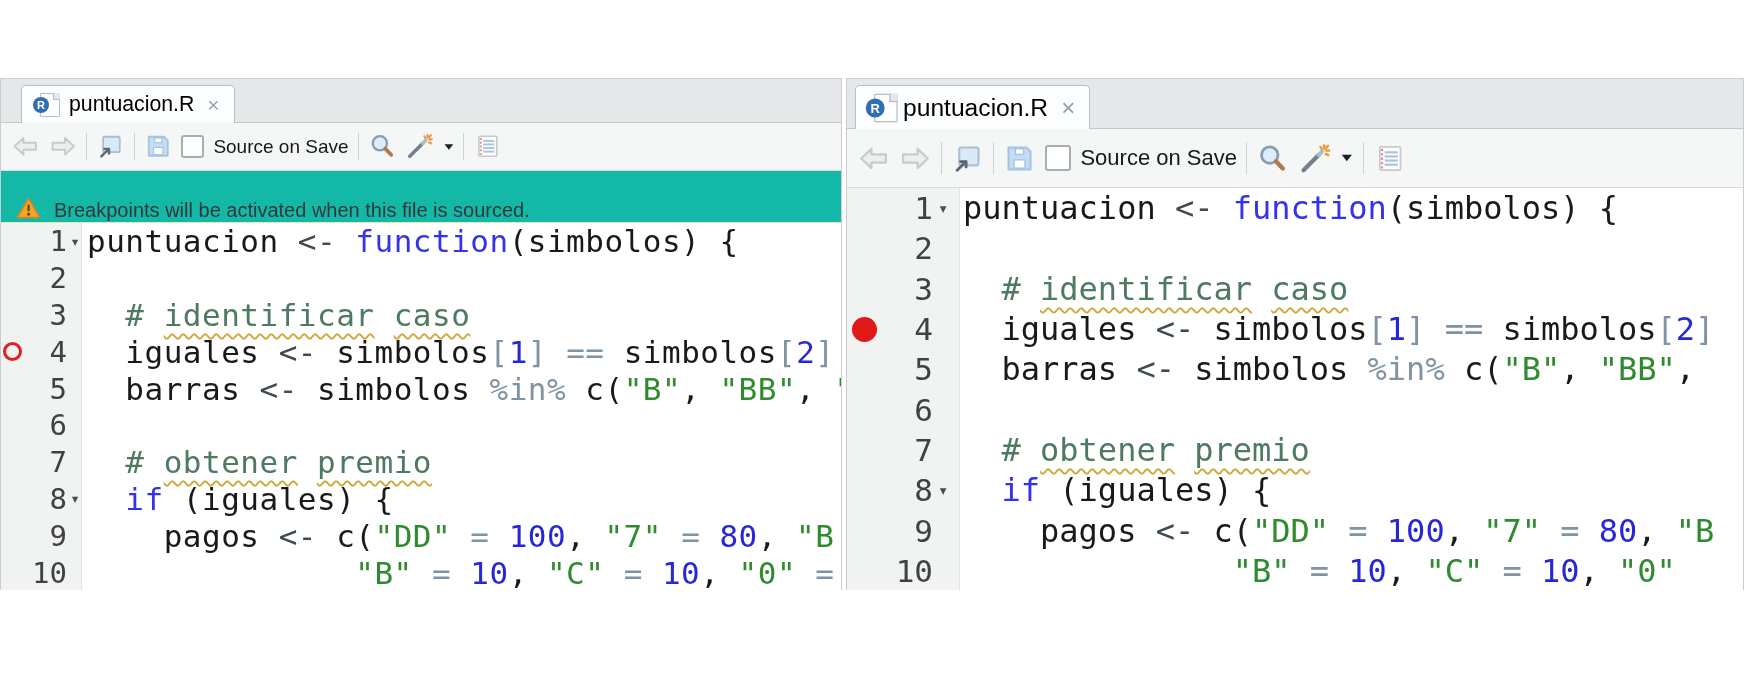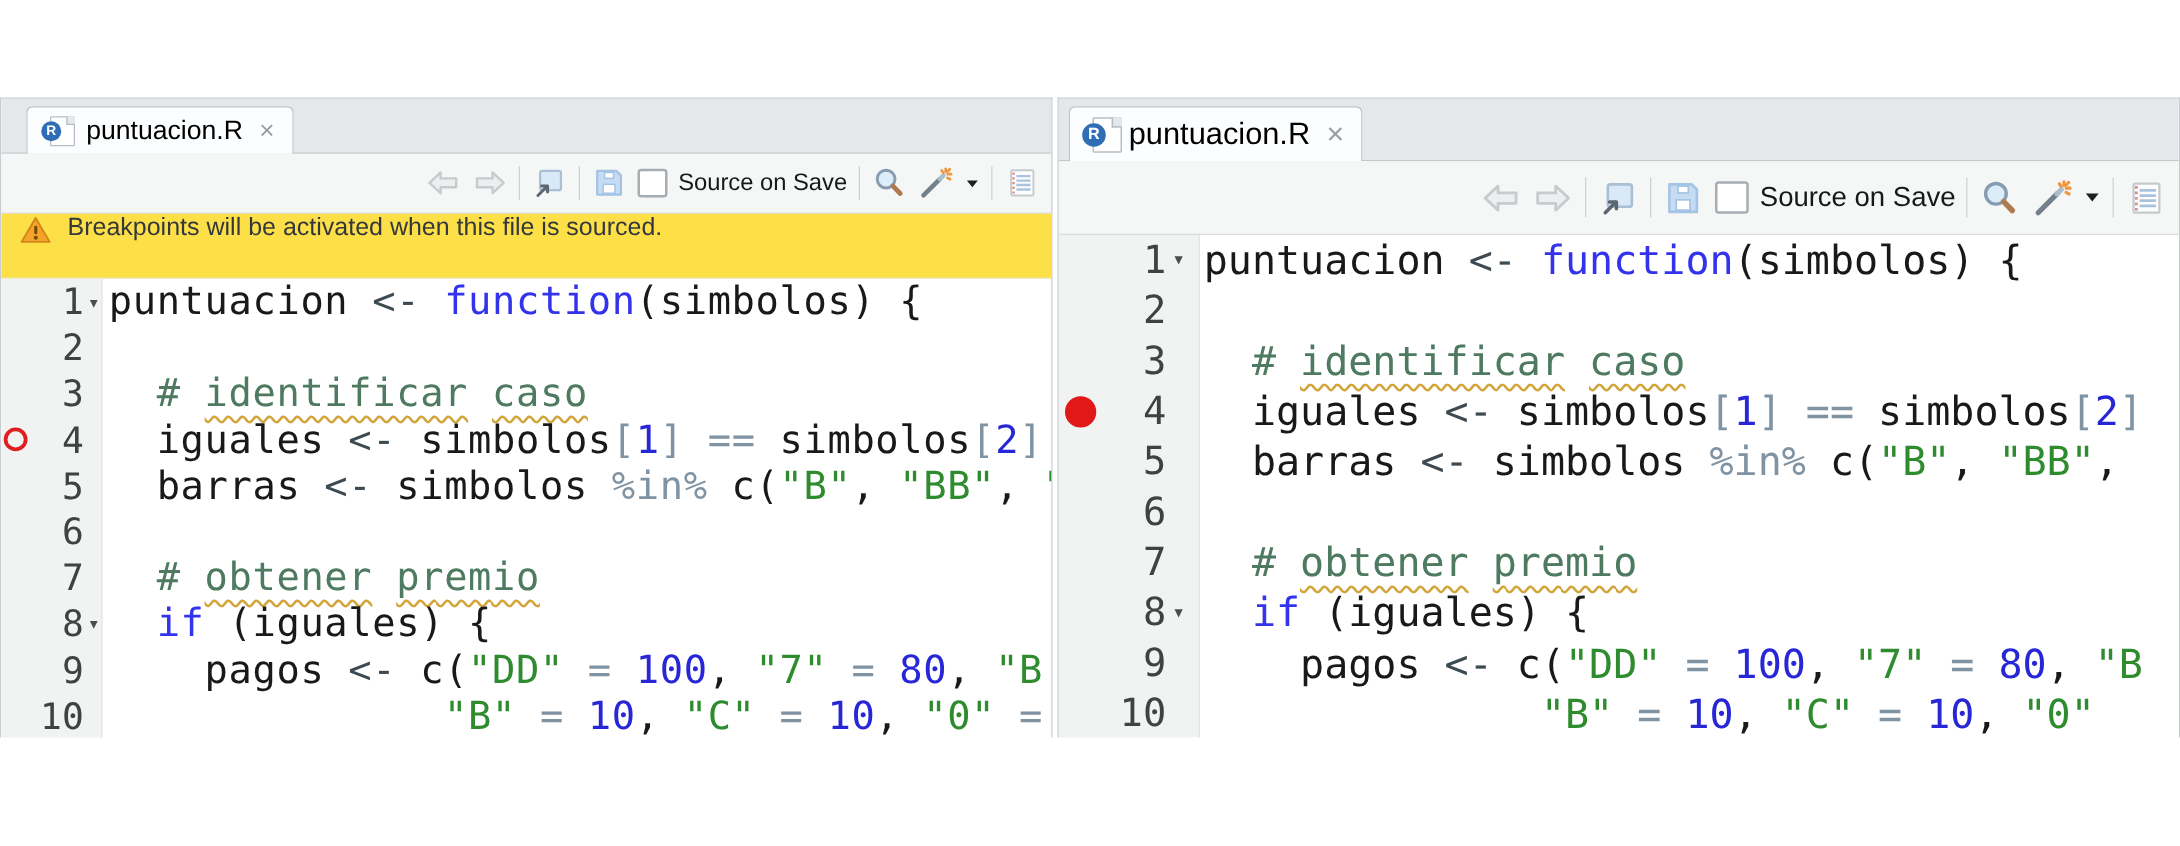--- a/index.html
+++ b/index.html
@@ -22,32 +22,32 @@
 
   .docicon{width:18px;height:22px;background:#fff;border:1px solid #b6bdc4;border-radius:1px;position:relative;flex:none;}
   .docicon::after{content:'';position:absolute;right:-1px;top:-1px;width:6px;height:6px;background:#e5e7e8;
                   border-left:1px solid #b6bdc4;border-bottom:1px solid #b6bdc4;}
   .rbadge{position:absolute;left:-8px;top:3px;width:16px;height:16px;border-radius:50%;background:#2f6db5;
           color:#fff;font-size:11px;font-weight:bold;display:flex;align-items:center;justify-content:center;}
   #pane-right .docicon{transform:scale(1.18);transform-origin:left center;}
 
   
   .toolbar{display:flex;align-items:center;background:#f5f6f6;border-bottom:1px solid #d9dbdc;
-           gap:9px;padding:4px 10px;box-sizing:border-box;justify-content:flex-end;}
+           gap:9px;padding:4px 10px;box-sizing:border-box;}
   #pane-left .toolbar{height:48px;}
   #pane-right .toolbar{height:59px;}
   .toolbar svg{width:1.5em;height:1.5em;display:block;}
   .tbtn{display:flex;align-items:center;justify-content:center;flex:none;}
   .tsep{width:1px;height:1.45em;background:#cfd2d4;flex:none;}
   .cbx{width:1.02em;height:1.02em;border:2px solid #a6adb3;border-radius:3px;background:#fff;flex:none;}
   .soslabel{color:#16181a;font-weight:500;white-space:nowrap;}
   .caret svg{width:.62em;height:.62em;}
 
   
-  .warnbar{display:flex;align-items:flex-start;gap:12px;background:#fde047;border-bottom:1px solid #eae4bb;
+  .warnbar{display:flex;align-items:flex-end;gap:12px;background:#14b8a6;border-bottom:1px solid #eae4bb;
            padding:0 14px;box-sizing:border-box;height:52px;}
   .warnbar svg{width:27px;height:27px;flex:none;}
   .warntext{font-size:20px;color:#34383c;}
 
   
   .editor{position:relative;background:#fff;font-family:"DejaVu Sans Mono",monospace;overflow:hidden;}
   #pane-left .editor{height:368px;}
   #pane-right .editor{height:403px;}
   .gutterbg{position:absolute;left:0;top:0;bottom:0;background:#f1f2f2;border-right:1px solid #e2e3e4;z-index:0;}
   #pane-left .gutterbg{width:80px;}

